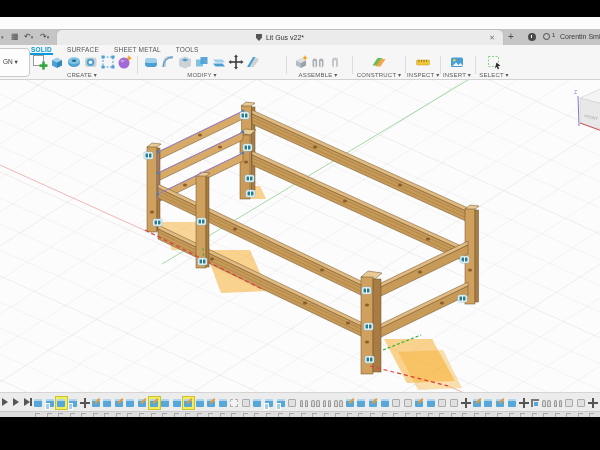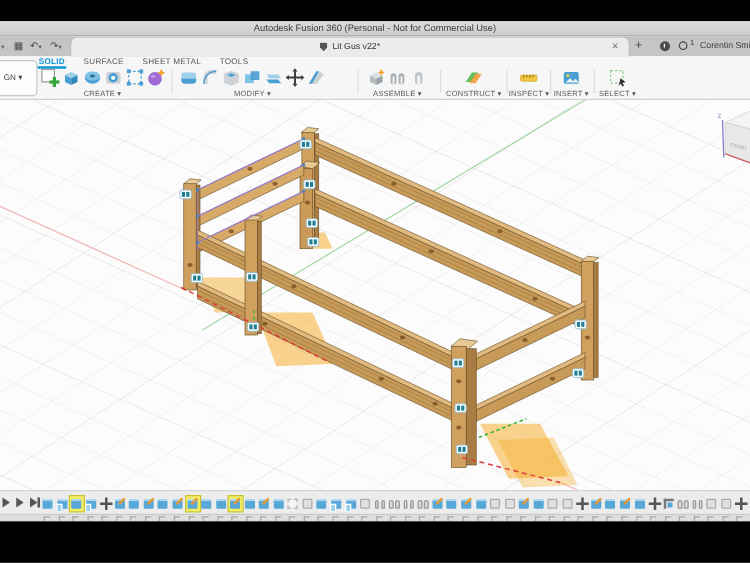--- a/index.html
+++ b/index.html
@@ -83,21 +83,20 @@
   .t-flag::before{left:1px;top:2px;width:8px;height:8px;border-left:2px solid #777;
     border-top:2px solid #777;box-sizing:border-box;}
   .t-flag::after{left:4px;top:5px;width:4px;height:4px;background:#57a7d9;}
 </style>
 </head>
 <body>
 
 <div id="stage">
 <div id="app">
 
-  <div class="titlebar">Autodesk Fusion 360 (Personal - Not for Commercial Use)</div>
 
   <div class="tabrow">
     <span class="qat" style="left:1px"><span class="caret">▾</span></span>
     <span class="qat" style="left:11px">▦</span>
     <span class="qat" style="left:24px">↶<span class="caret">▾</span></span>
     <span class="qat" style="left:40px">↷<span class="caret">▾</span></span>
     <div class="doctab">
       <div class="doctab-inner">
         <span class="shield"></span>
         <span>Lit Gus v22*</span>

